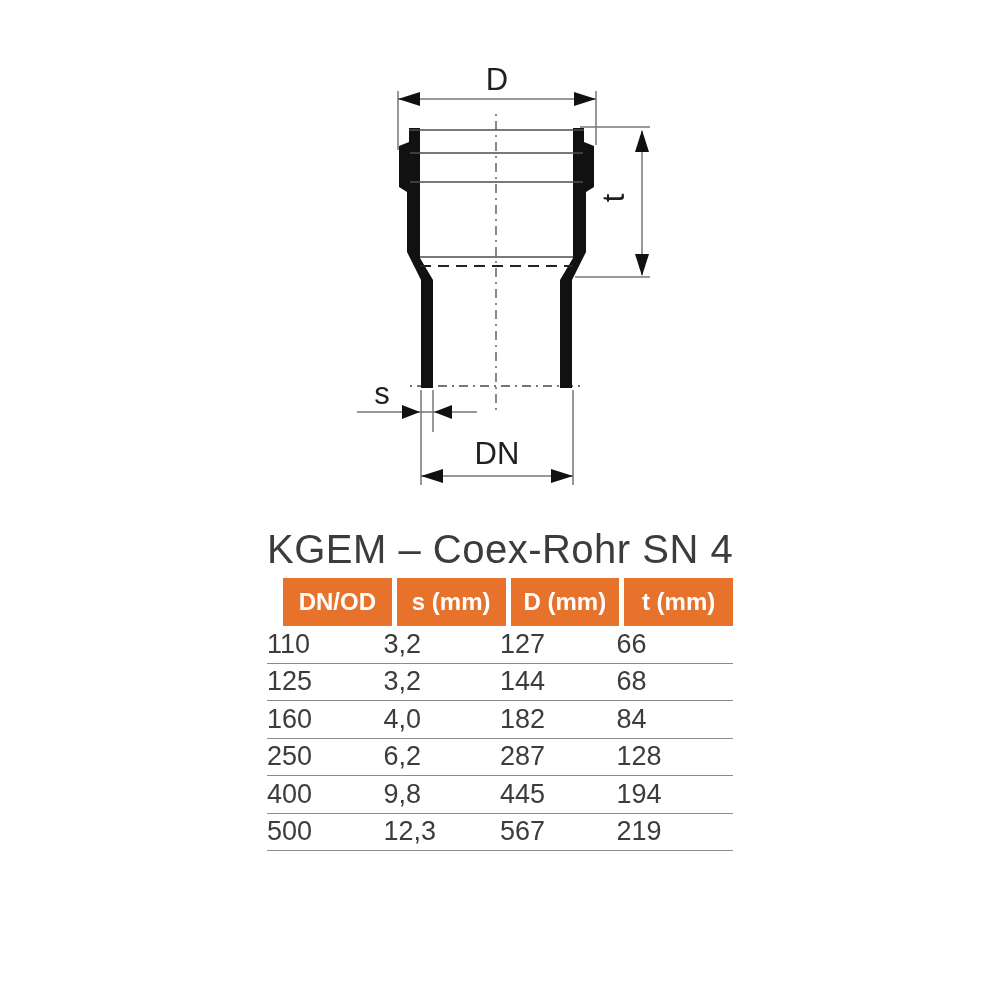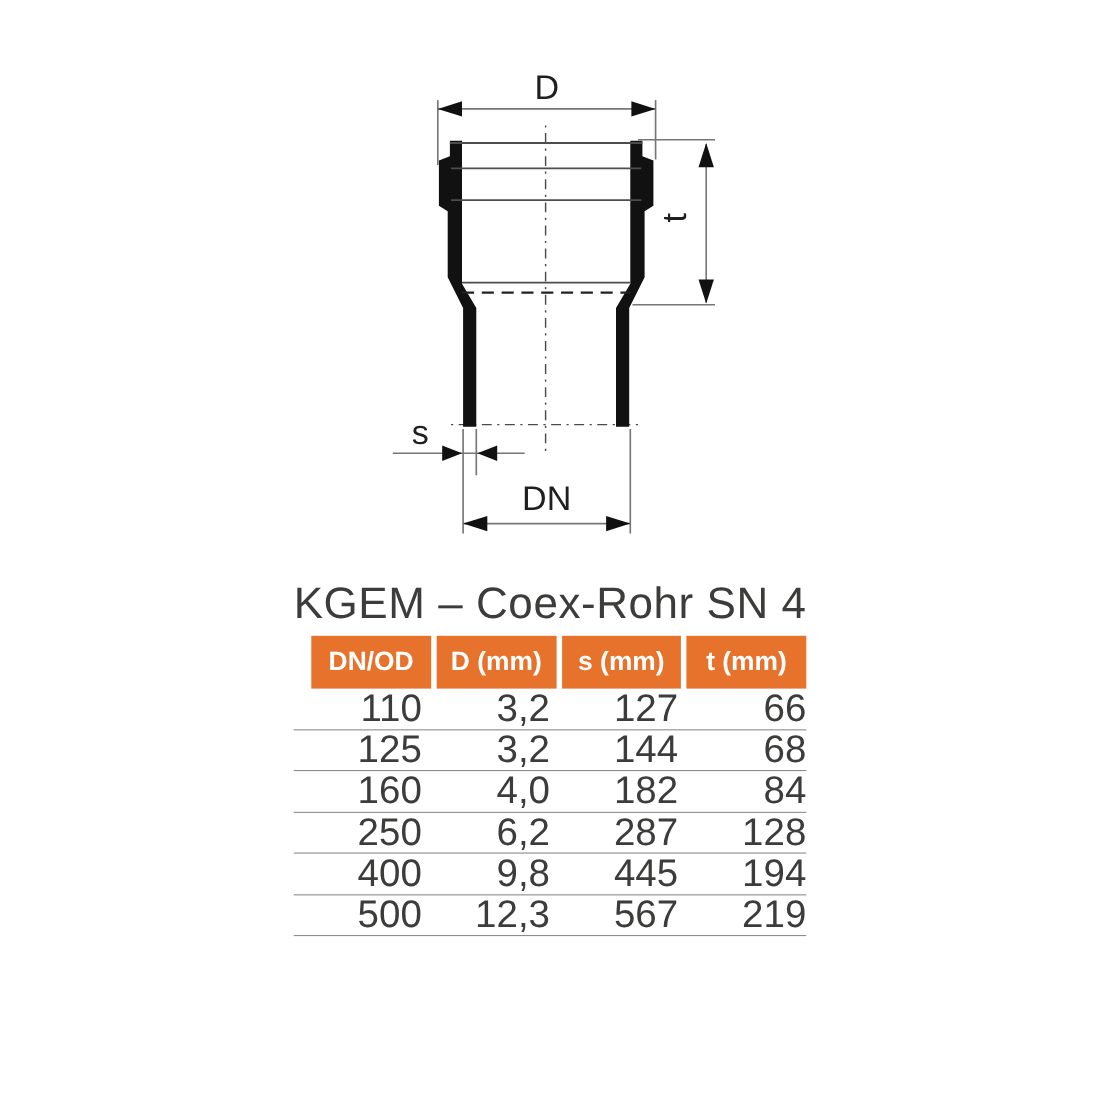--- a/index.html
+++ b/index.html
@@ -58,22 +58,22 @@
     justify-content:center;
   }
   .tr{
     display:flex;
     height:37.5px;
     border-bottom:1px solid #8c8c8c;
     align-items:center;
   }
   .td{
     flex:1 1 0;
-    text-align:right;
-    font-size:35px;
+    text-align:left;
+    font-size:27px;
     color:#3c3c3b;
   }
 </style>
 </head>
 <body>
 
 <div class="page">
 
   <svg class="diagram" viewBox="0 0 1000 500" xmlns="http://www.w3.org/2000/svg">
 
@@ -138,22 +138,22 @@
       <text class="dim-label" x="497" y="464" text-anchor="middle">DN</text>
     </g>
   </svg>
 
   <div class="title">KGEM – Coex-Rohr SN 4</div>
 
   <div class="dim-table">
 
     <div class="thead">
       <div class="th">DN/OD</div>
+      <div class="th">s (mm)</div>
       <div class="th">D (mm)</div>
-      <div class="th">s (mm)</div>
       <div class="th">t (mm)</div>
     </div>
 
     <div class="tbody">
       <div class="tr">
         <div class="td">110</div>
         <div class="td">3,2</div>
         <div class="td">127</div>
         <div class="td">66</div>
       </div>

